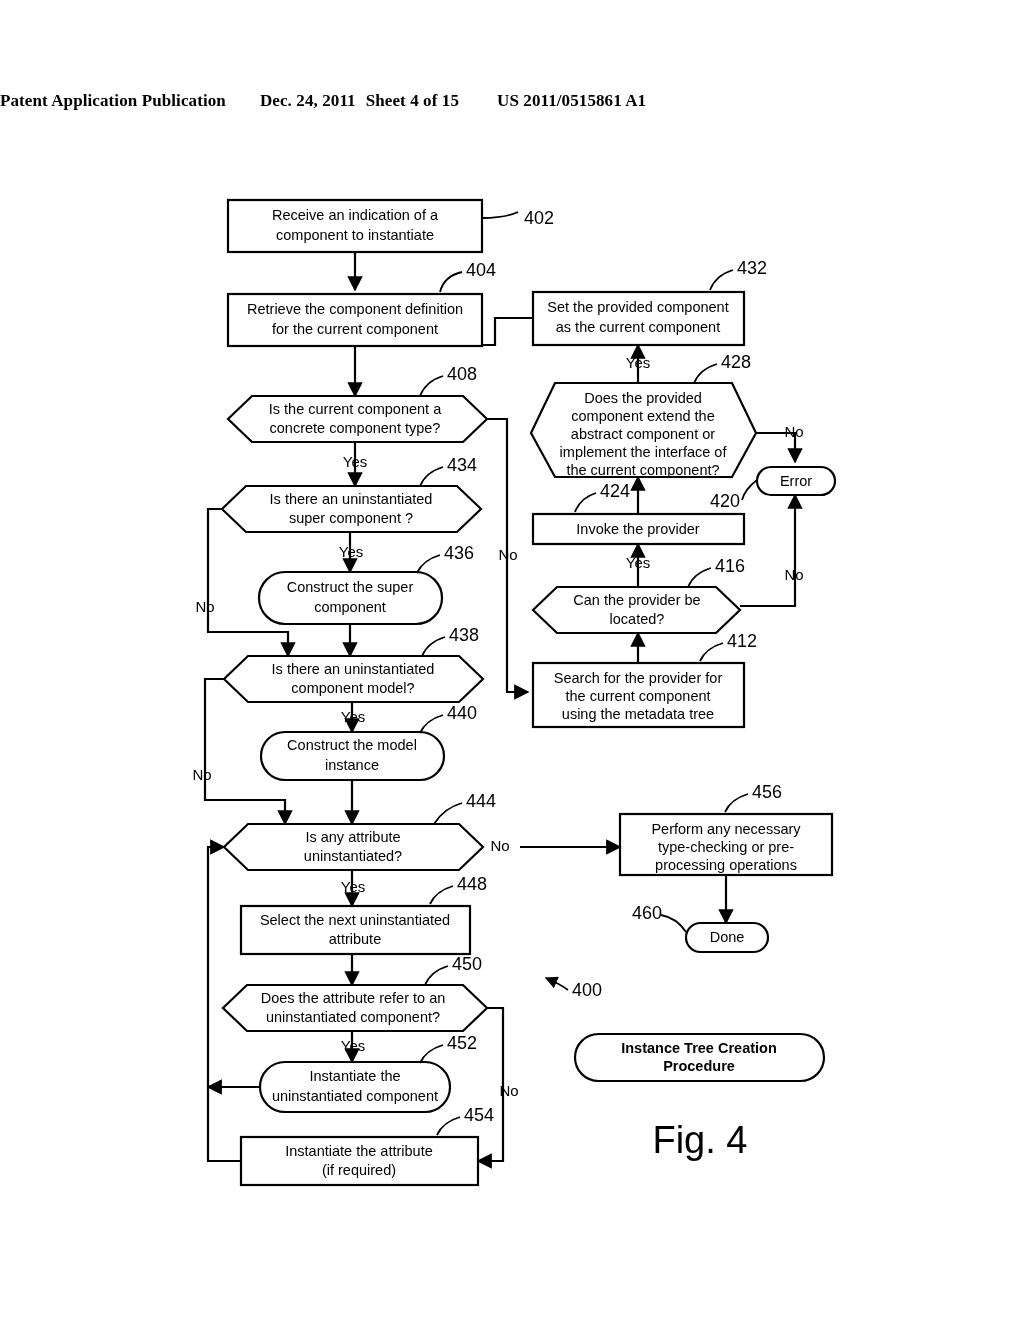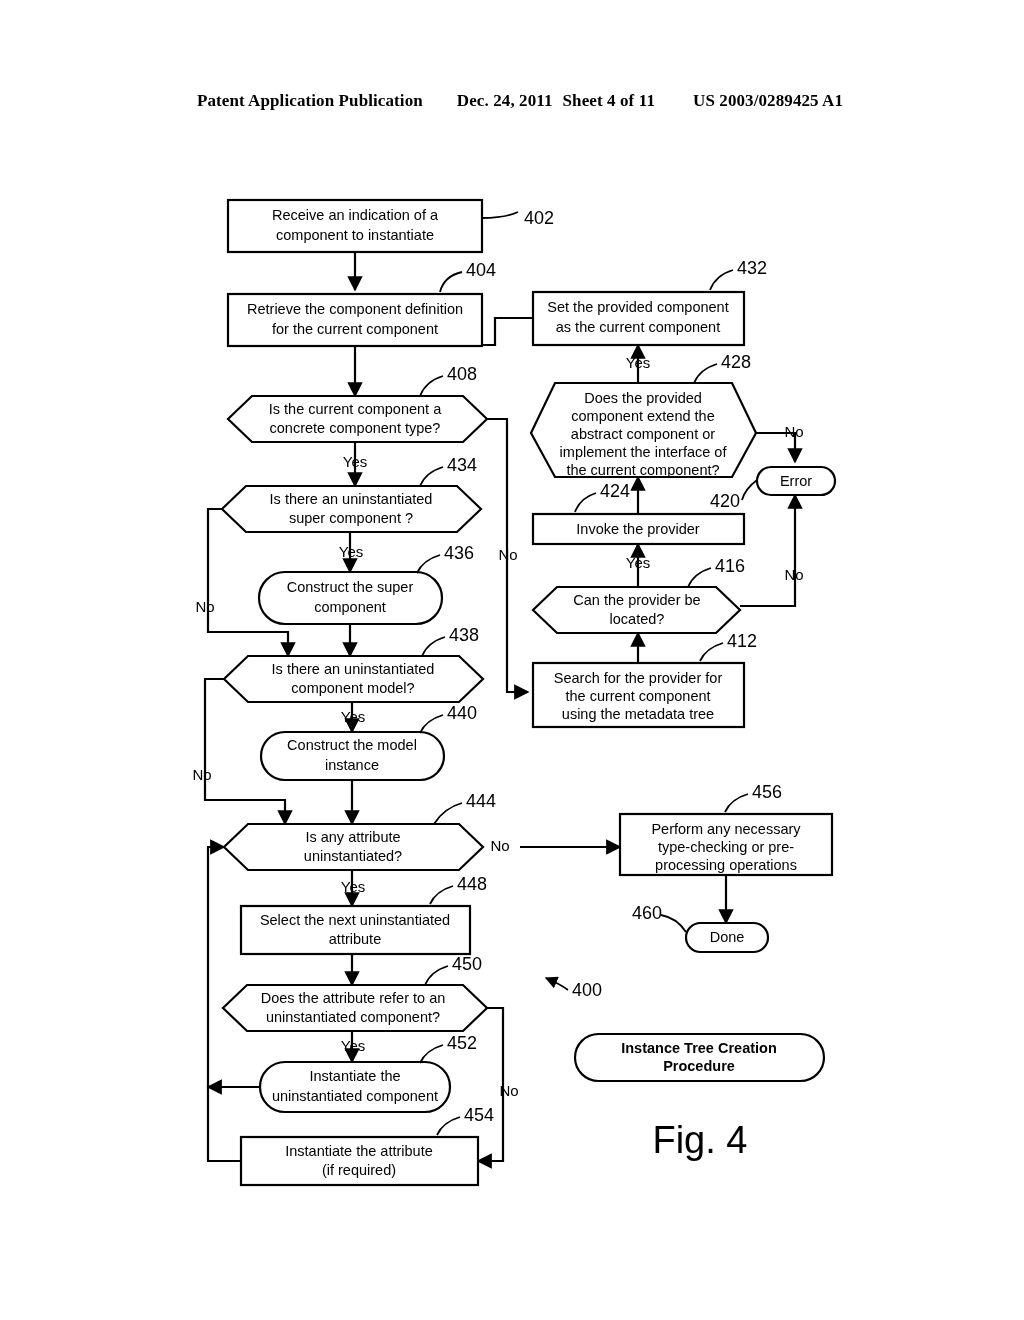--- a/index.html
+++ b/index.html
@@ -22,27 +22,26 @@
   }
   
   .pat-header {
     position: absolute;
     top: 86px;
     left: 0;
     width: 992px;
     height: 30px;
     display: flex;
     align-items: center;
-    justify-content: center;
+    justify-content: flex-start;
     font-family: "Liberation Serif", serif;
     font-weight: bold;
     font-size: 17px;
     letter-spacing: 0.1px;
     white-space: nowrap;
-    margin-left: 24px;
   }
   .pat-header .seg { display: inline-block; }
   .gap-1 { width: 34px; display: inline-block; }
   .gap-2 { width: 10px; display: inline-block; }
   .gap-3 { width: 38px; display: inline-block; }
 
   
   #figure {
     position: absolute;
     top: 0;
@@ -98,23 +97,23 @@
 </head>
 <body>
 
 <div class="page">
 
   <div class="pat-header">
     <span class="seg">Patent Application Publication</span>
     <span class="gap-1"></span>
     <span class="seg">Dec. 24, 2011</span>
     <span class="gap-2"></span>
-    <span class="seg">Sheet 4 of 11</span>
+    <span class="seg">Sheet 4 of 15</span>
     <span class="gap-3"></span>
-    <span class="seg">US 2003/0289425 A1</span>
+    <span class="seg">US 2011/0515861 A1</span>
   </div>
 
   <svg id="figure" width="1024" height="1320" viewBox="0 0 1024 1320">
     <defs>
       <marker id="arrow" viewBox="0 0 10 10" refX="9" refY="5" markerWidth="7" markerHeight="7" orient="auto-start-reverse">
         <path d="M 0 0 L 10 5 L 0 10 z" fill="#000"></path>
       </marker>
     </defs>
 
     <g>

